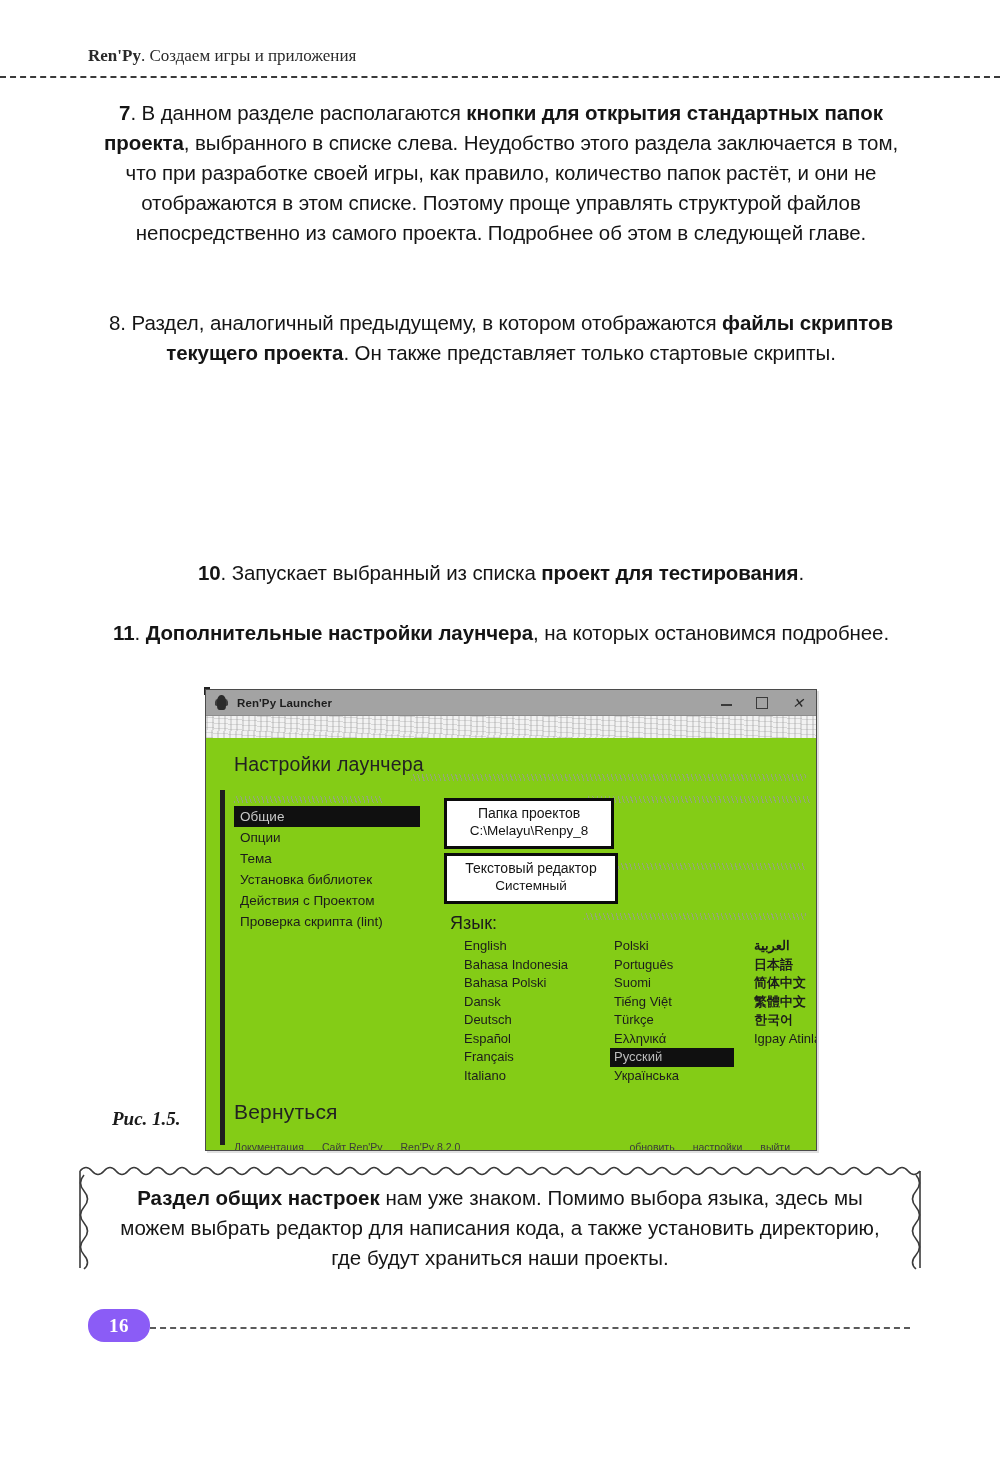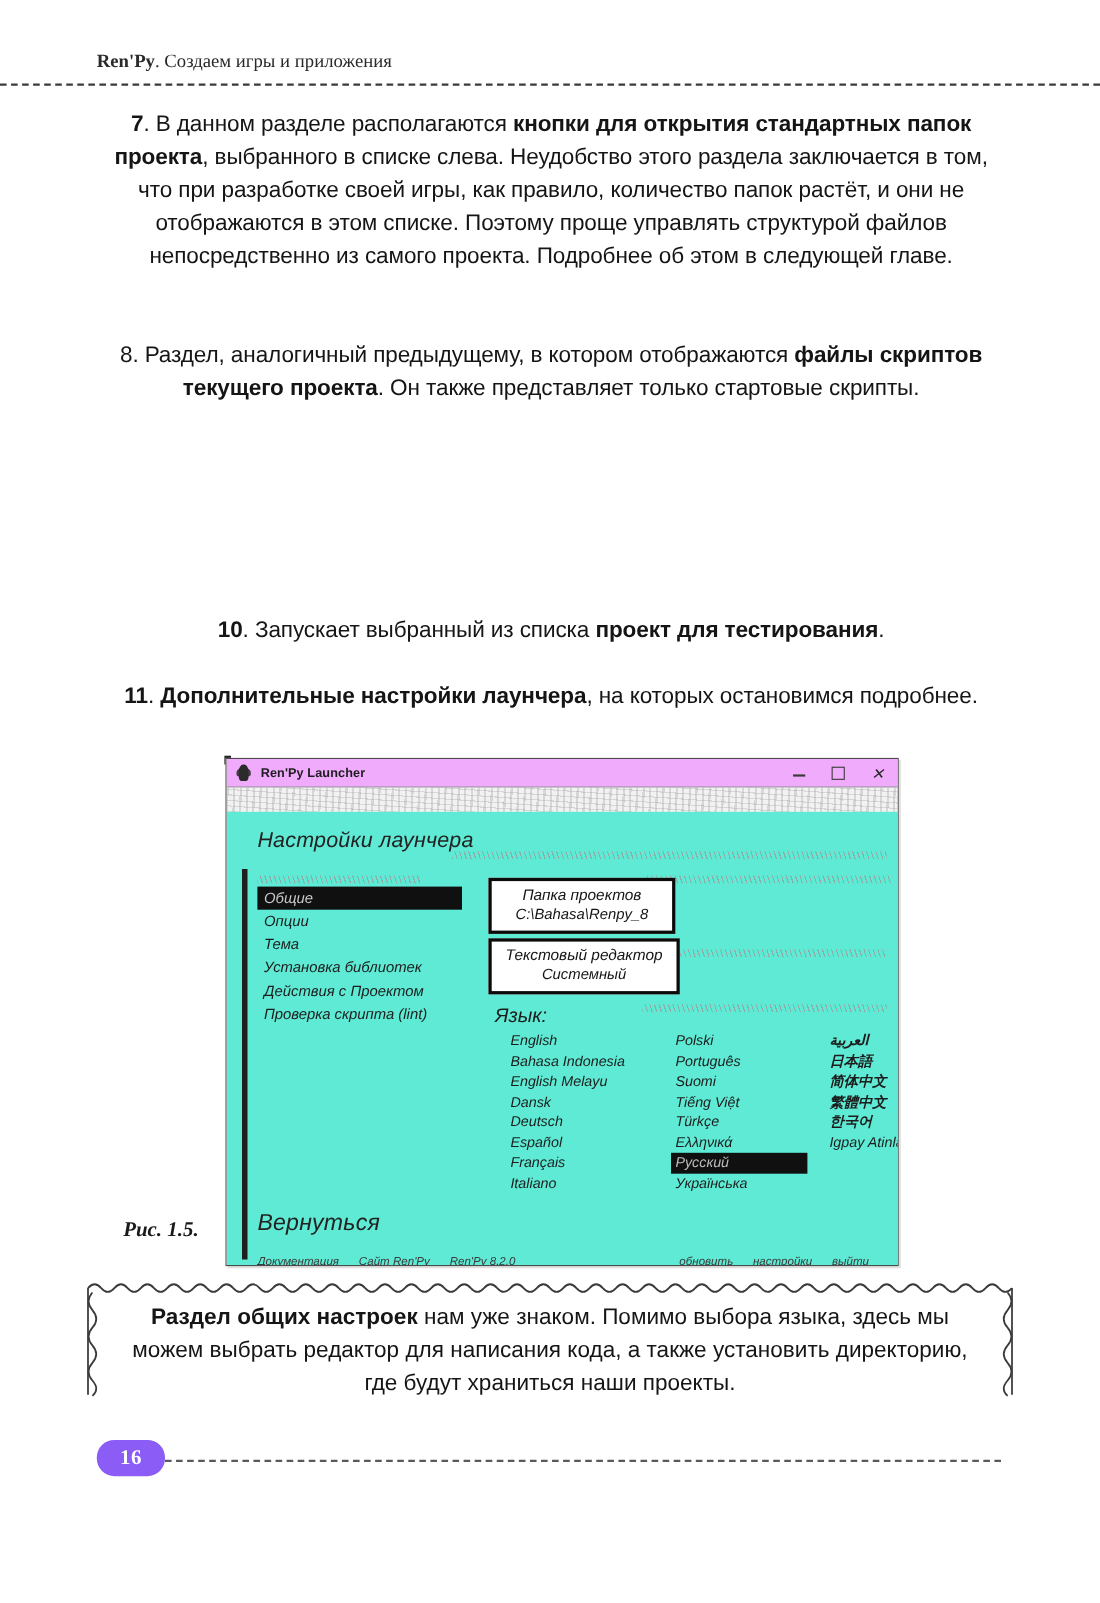--- a/index.html
+++ b/index.html
@@ -71,21 +71,21 @@
     overflow:hidden;
   }
   .shot-corner{
     position:absolute;left:204px;top:687px;width:6px;height:8px;
     background:#222;
   }
 
   
   .titlebar{
     position:absolute;left:0;top:0;right:0;height:25px;
-    background:#f0abfc;border-bottom:1px solid #8d8d8d;
+    background:#a3a3a3;border-bottom:1px solid #8d8d8d;
     display:flex;align-items:center;
   }
   .tb-icon{
     width:14px;height:15px;margin-left:9px;margin-right:8px;
     position:relative;flex:none;
   }
   .tb-icon .sil{
     position:absolute;left:2px;top:0;width:9px;height:15px;
     background:#2b2b2b;
     border-radius:45% 45% 30% 30%;
@@ -117,22 +117,21 @@
   }
 
   
   .vscroll{
     position:absolute;left:14px;top:52px;width:5px;height:355px;
     background:#1f1f1f;
   }
 
   .app{
     position:absolute;left:0;top:48px;right:0;bottom:0;
-    background:#5eead4;
-    font-style:italic;
+    background:#84cc16;
   }
 
   .app-title{
     position:absolute;left:28px;top:15px;
     font-size:19.5px;color:#222;letter-spacing:.2px;
   }
   .hatch-a{
     position:absolute;left:205px;top:36px;width:395px;height:7px;
     background:repeating-linear-gradient(72deg,#9a9a9a 0 1px,rgba(0,0,0,0) 1px 4px);
     opacity:.75;
@@ -293,40 +292,40 @@
         <div class="nav-item">Тема</div>
         <div class="nav-item">Установка библиотек</div>
         <div class="nav-item">Действия с Проектом</div>
         <div class="nav-item">Проверка скрипта (lint)</div>
       </div>
 
       <div class="prefcol">
 
         <div class="hlbox">
           <div class="lbl">Папка проектов</div>
-          <div class="val">C:\Bahasa\Renpy_8</div>
+          <div class="val">C:\Melayu\Renpy_8</div>
         </div>
 
         <div class="hlbox b2">
           <div class="lbl">Текстовый редактор</div>
           <div class="val">Системный</div>
         </div>
 
         <div class="lang-label">Язык:</div>
 
         <div class="lang-grid">
           <div class="lang-item">English</div>
           <div class="lang-item">Polski</div>
           <div class="lang-item cjk">العربية</div>
 
           <div class="lang-item">Bahasa Indonesia</div>
           <div class="lang-item">Português</div>
           <div class="lang-item cjk">日本語</div>
 
-          <div class="lang-item">English Melayu</div>
+          <div class="lang-item">Bahasa Polski</div>
           <div class="lang-item">Suomi</div>
           <div class="lang-item cjk">简体中文</div>
 
           <div class="lang-item">Dansk</div>
           <div class="lang-item">Tiếng Việt</div>
           <div class="lang-item cjk">繁體中文</div>
 
           <div class="lang-item">Deutsch</div>
           <div class="lang-item">Türkçe</div>
           <div class="lang-item cjk">한국어</div>

